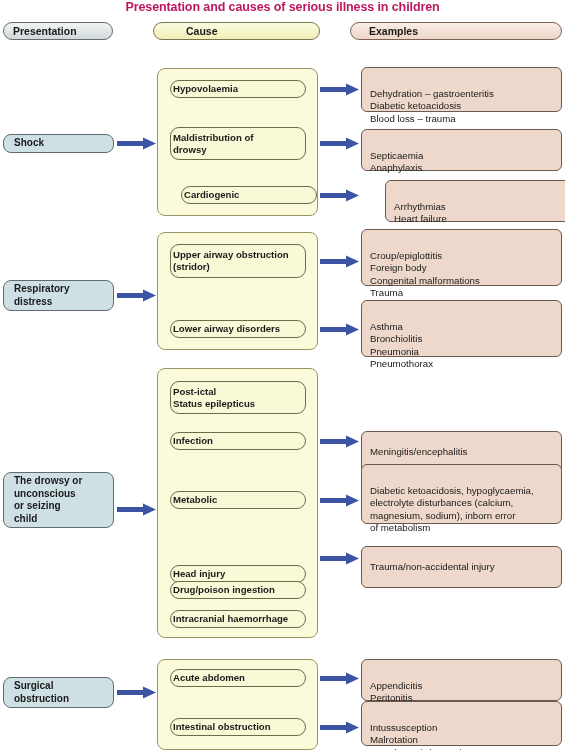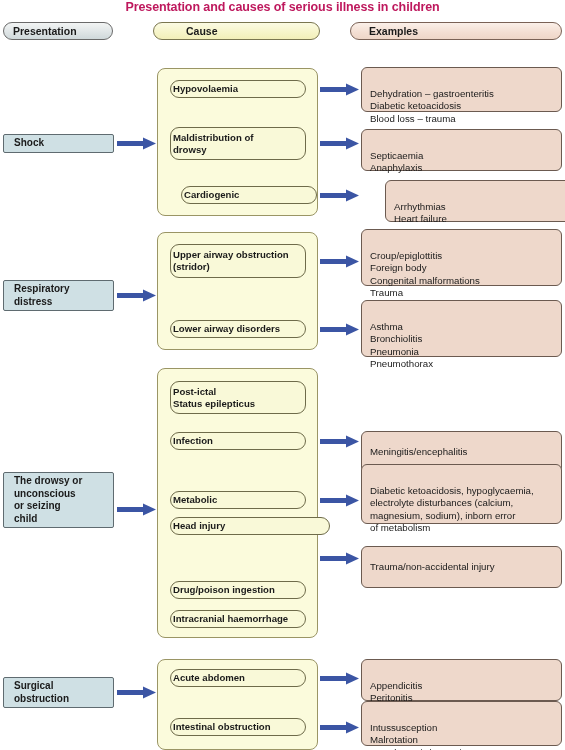--- a/index.html
+++ b/index.html
@@ -61,21 +61,21 @@
   }
   .hdr-examples {
     background: linear-gradient(to bottom, #fbf0e9 0%, #f3ded2 60%, #eed6c8 100%);
     border-color: #7a6256;
   }
 
   
   .pres-box {
     background: #cfe0e4;
     border: 1px solid #5f6b70;
-    border-radius: 2px;
+    border-radius: 8px;
     font-weight: bold;
     font-size: 10px;
     line-height: 12.5px;
     align-items: center;
     padding: 4px 10px;
   }
 
   
   .cause-group {
     position: absolute;
@@ -259,21 +259,21 @@
   <div class="pill cause-box" style="left:170px; top:381px; width:136px; height:33px;">
     <span class="boxtext">Post-ictal
 Status epilepticus</span>
   </div>
   <div class="pill cause-box" style="left:170px; top:432px; width:136px; height:18px;">
     <span class="boxtext">Infection</span>
   </div>
   <div class="pill cause-box" style="left:170px; top:491px; width:136px; height:18px;">
     <span class="boxtext">Metabolic</span>
   </div>
-  <div class="pill cause-box" style="left:170px; top:517px; width:160px; height:18px;text-align:center;">
+  <div class="pill cause-box" style="left:170px; top:565px; width:136px; height:18px;text-align:center;">
     <span class="boxtext">Head injury</span>
   </div>
   <div class="pill cause-box" style="left:170px; top:581px; width:136px; height:18px;">
     <span class="boxtext">Drug/poison ingestion</span>
   </div>
   <div class="pill cause-box" style="left:170px; top:610px; width:136px; height:18px;">
     <span class="boxtext">Intracranial haemorrhage</span>
   </div>
 
   <span class="arrow" style="left:320px; top:435px; width:40px;">

